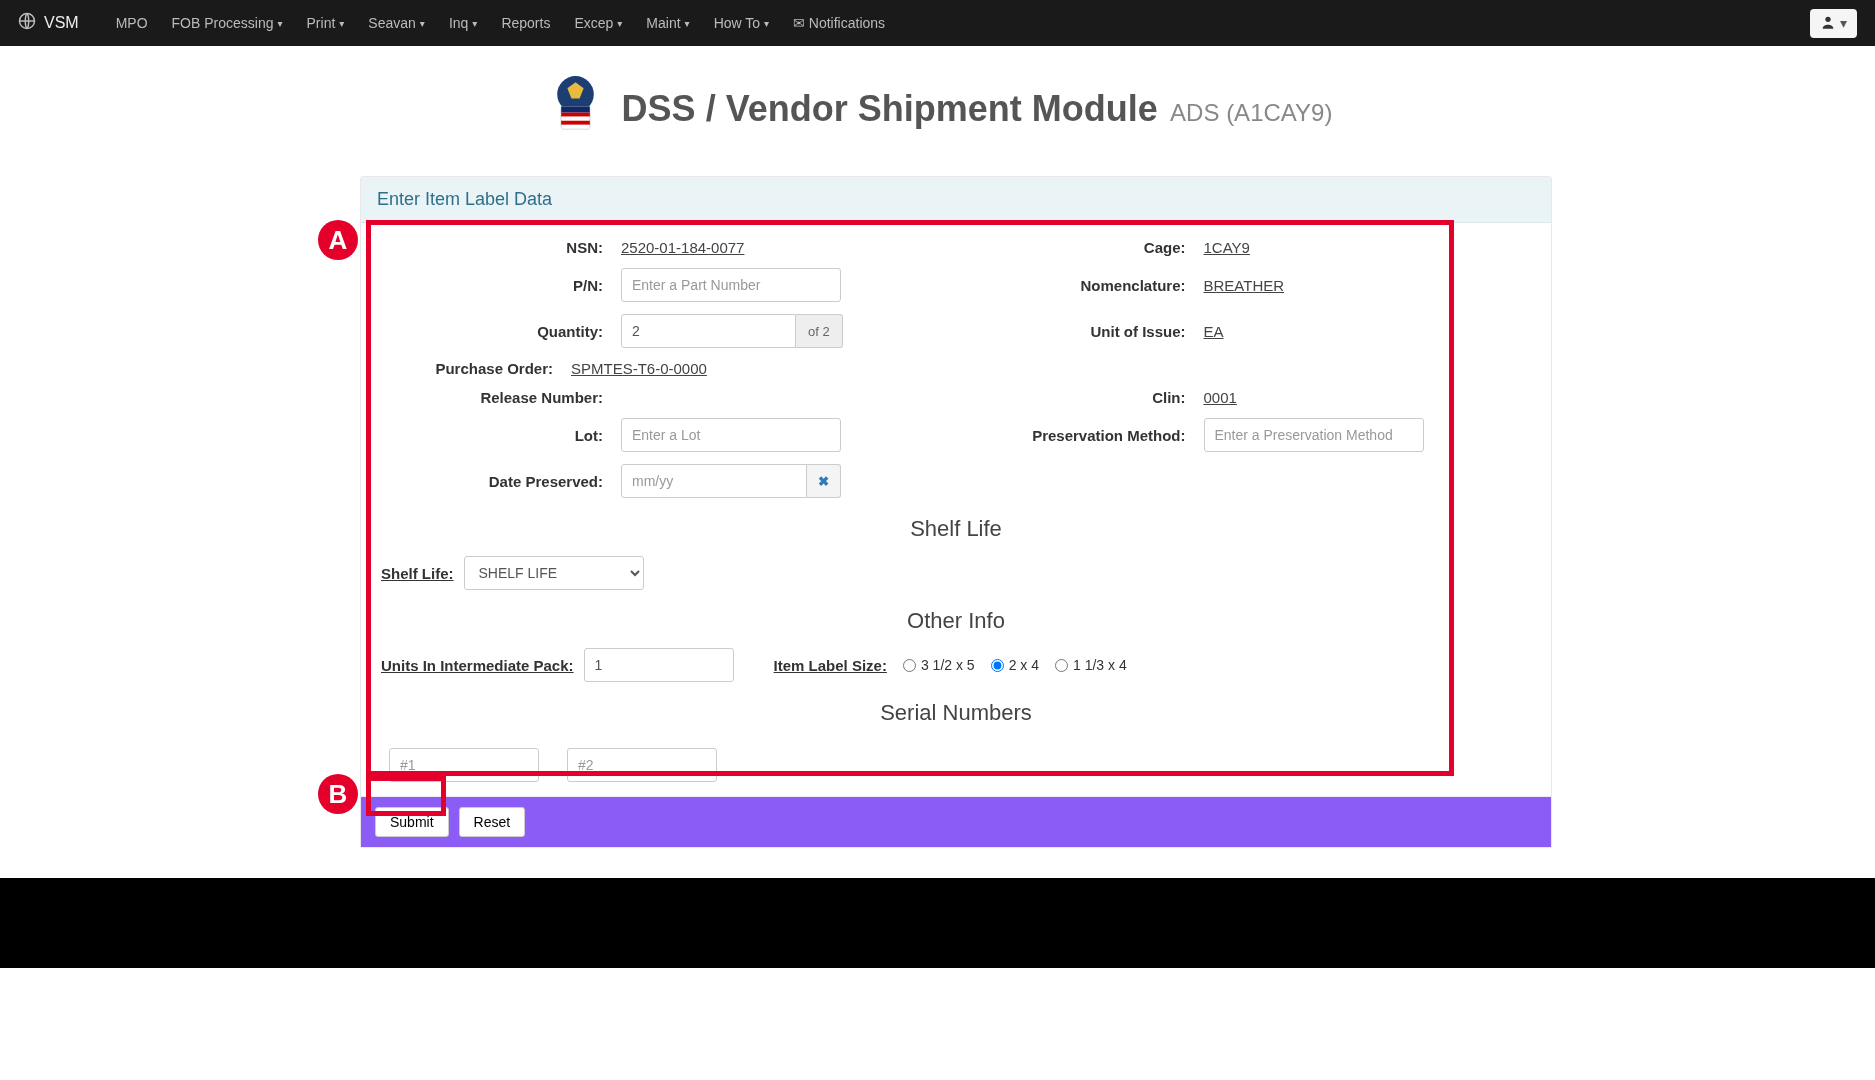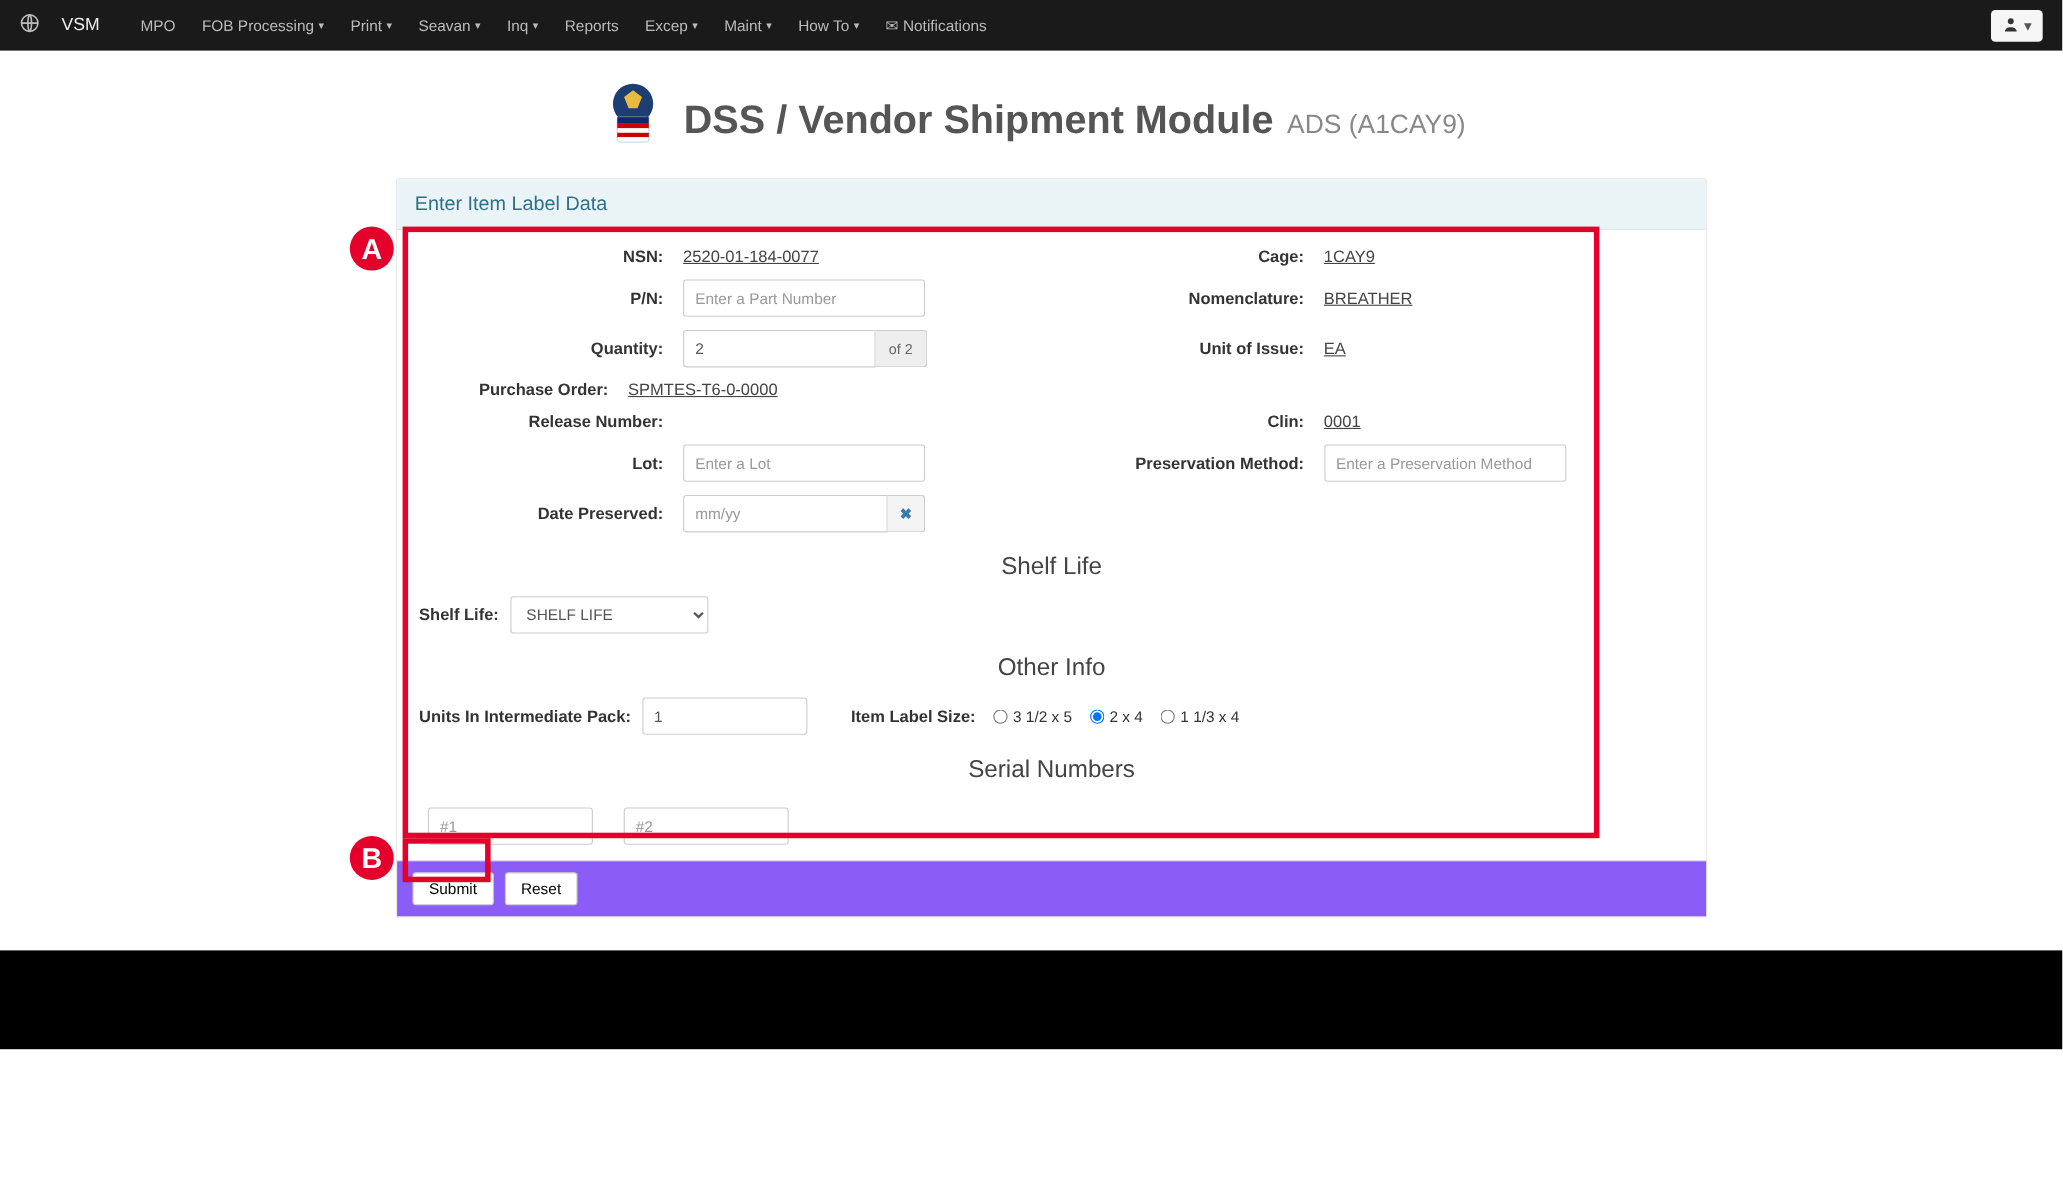--- a/index.html
+++ b/index.html
@@ -13,21 +13,21 @@
       height: 46px;
       display: flex;
       align-items: center;
       padding: 0 18px;
       color: #ccc;
       font-size: 14px;
     }
     .nav-brand {
       display: flex;
       align-items: center;
-      gap: 20px;
+      gap: 8px;
       color: #eee;
       font-size: 16px;
       margin-right: 25px;
     }
     .nav-brand svg { width: 18px; height: 18px; }
     .nav-item {
       margin: 0 12px;
       color: #bbb;
       cursor: pointer;
       display: flex;
@@ -58,21 +58,21 @@
       font-size: 36px;
       color: #555;
       font-weight: 700;
     }
     .header-sub {
       font-size: 24px;
       color: #888;
       margin-left: 8px;
     }
     .panel {
-      margin: 0 auto;
+      margin: 15px auto;
       width: 1192px;
       border: 1px solid #e8e8e8;
       border-radius: 3px 3px 0 0;
     }
     .panel-heading {
       background: #eaf4f7;
       border-bottom: 1px solid #d8e8ec;
       color: #2f6f8a;
       font-size: 18px;
       padding: 12px 16px;
@@ -161,20 +161,21 @@
     .lower-row {
       display: flex;
       align-items: center;
       gap: 10px;
       font-size: 15px;
       margin-bottom: 10px;
     }
     .lower-row .lbl2 {
       font-weight: bold;
       color: #333;
+      text-decoration: underline;
     }
     .radio-wrap {
       display: flex;
       align-items: center;
       gap: 16px;
       margin-left: 30px;
     }
     .radio-opt {
       display: flex;
       align-items: center;

